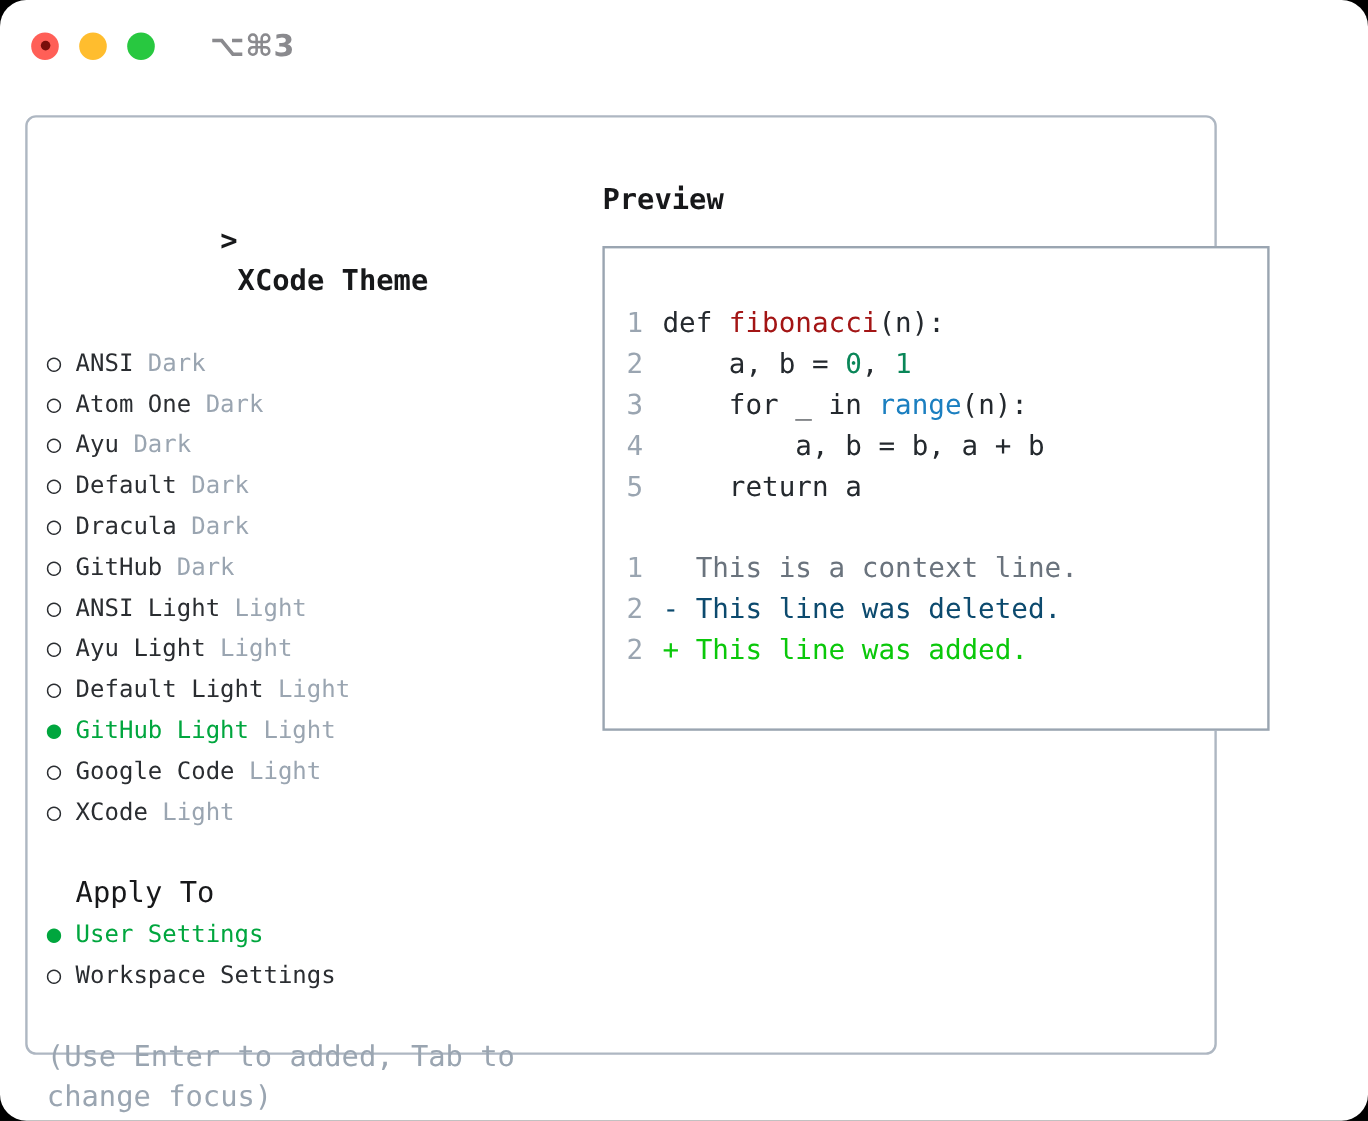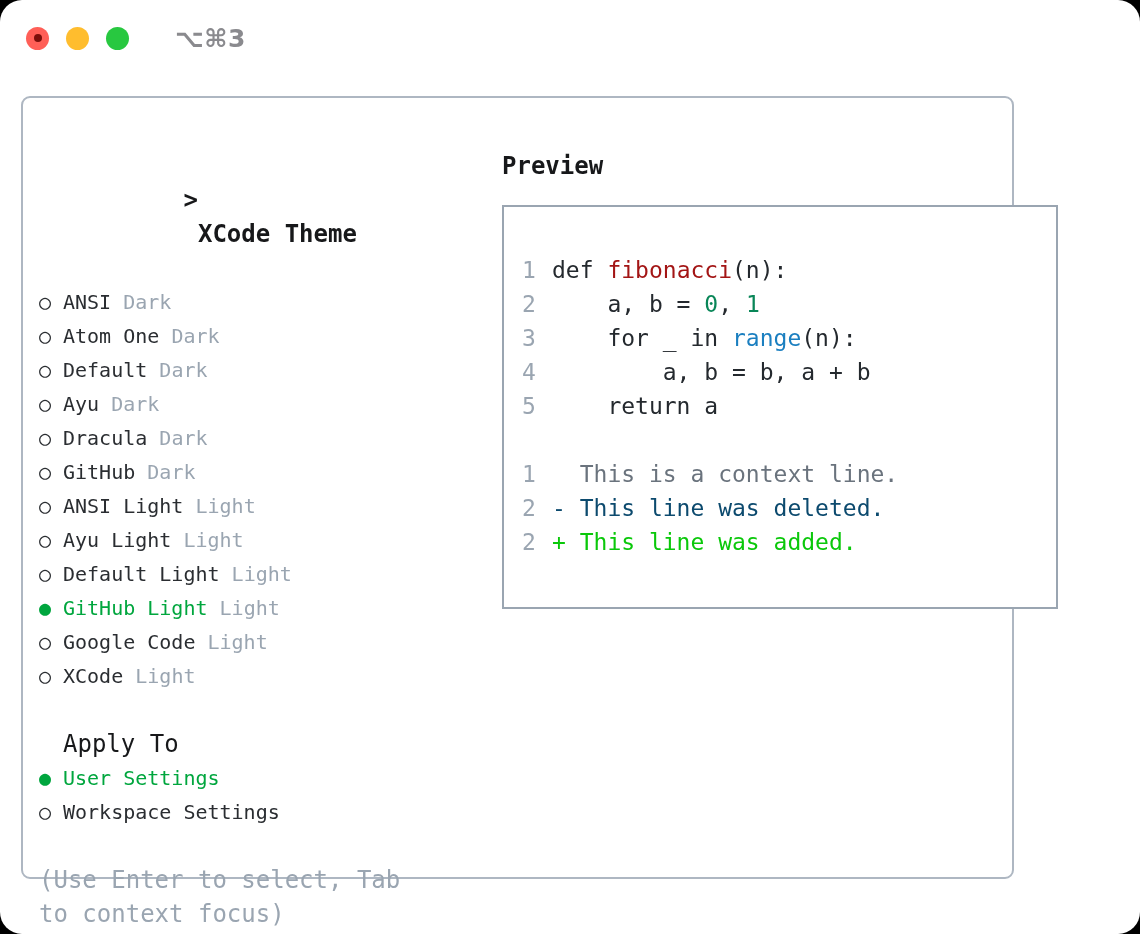--- a/index.html
+++ b/index.html
@@ -207,42 +207,42 @@
       <div class="left-col">
 
         <div class="section-heading">
           <span>&gt;</span>
           <span> </span><span>XCode Theme</span>
         </div>
 
         <div class="opt-list" id="theme-list">
             <div class="opt-row"><span class="bullet">○</span><span class="opt-name">ANSI</span><span> </span><span class="opt-kind">Dark</span></div>
             <div class="opt-row"><span class="bullet">○</span><span class="opt-name">Atom One</span><span> </span><span class="opt-kind">Dark</span></div>
+            <div class="opt-row"><span class="bullet">○</span><span class="opt-name">Ayu</span><span> </span><span class="opt-kind">Dark</span></div>
             <div class="opt-row"><span class="bullet">○</span><span class="opt-name">Default</span><span> </span><span class="opt-kind">Dark</span></div>
-            <div class="opt-row"><span class="bullet">○</span><span class="opt-name">Ayu</span><span> </span><span class="opt-kind">Dark</span></div>
             <div class="opt-row"><span class="bullet">○</span><span class="opt-name">Dracula</span><span> </span><span class="opt-kind">Dark</span></div>
             <div class="opt-row"><span class="bullet">○</span><span class="opt-name">GitHub</span><span> </span><span class="opt-kind">Dark</span></div>
             <div class="opt-row"><span class="bullet">○</span><span class="opt-name">ANSI Light</span><span> </span><span class="opt-kind">Light</span></div>
             <div class="opt-row"><span class="bullet">○</span><span class="opt-name">Ayu Light</span><span> </span><span class="opt-kind">Light</span></div>
             <div class="opt-row"><span class="bullet">○</span><span class="opt-name">Default Light</span><span> </span><span class="opt-kind">Light</span></div>
             <div class="opt-row is-selected"><span class="bullet">●</span><span class="opt-name">GitHub Light</span><span> </span><span class="opt-kind">Light</span></div>
             <div class="opt-row"><span class="bullet">○</span><span class="opt-name">Google Code</span><span> </span><span class="opt-kind">Light</span></div>
             <div class="opt-row"><span class="bullet">○</span><span class="opt-name">XCode</span><span> </span><span class="opt-kind">Light</span></div>
           </div>
 
         <div class="spacer-row"></div>
 
         <div class="apply-heading">Apply To</div>
 
         <div class="opt-list" id="apply-list">
             <div class="opt-row is-selected"><span class="bullet">●</span><span class="opt-name">User Settings</span></div>
             <div class="opt-row"><span class="bullet">○</span><span class="opt-name">Workspace Settings</span></div>
           </div>
 
-        <div class="hint">(Use Enter to select, Tab to context focus)</div>
+        <div class="hint">(Use Enter to added, Tab to change focus)</div>
       </div>
 
       <div class="right-col">
         <div class="preview-heading">Preview</div>
 
         <div class="preview-box">
           <div id="code-block">
               <div class="code-line"><span class="lineno">1</span><span>def </span><span class="tok-fn">fibonacci</span><span>(n):</span></div>
               <div class="code-line"><span class="lineno">2</span><span>    a, b = </span><span class="tok-num">0</span><span>, </span><span class="tok-num">1</span></div>
               <div class="code-line"><span class="lineno">3</span><span>    for _ in </span><span class="tok-call">range</span><span>(n):</span></div>

